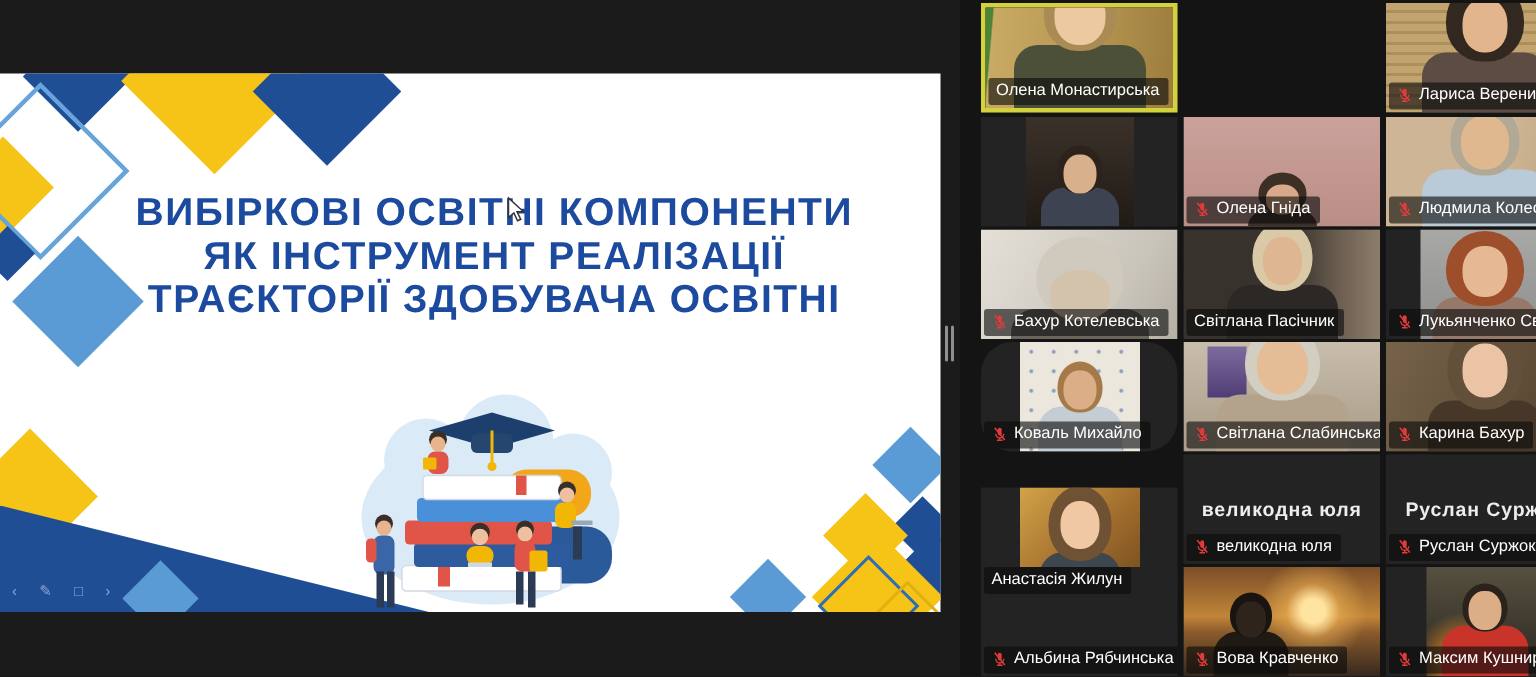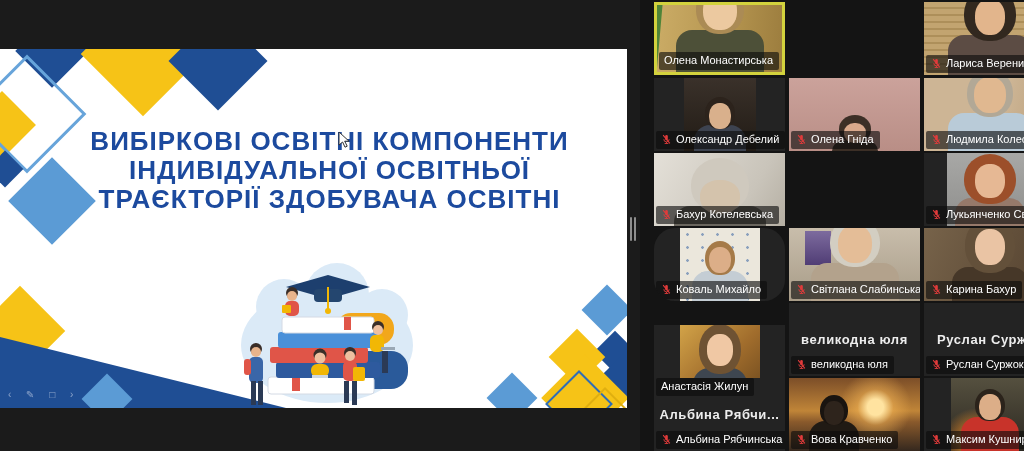--- a/index.html
+++ b/index.html
@@ -104,21 +104,21 @@
     <div class="dmd db" style="left:600px;top:288px;width:30px;height:30px"></div>
     <div class="dmd yl" style="left:557px;top:288px;width:40px;height:40px"></div>
     <div class="dmd db" style="left:606px;top:312px;width:34px;height:34px"></div>
     <div class="dmd yl" style="left:554px;top:318px;width:62px;height:62px"></div>
     <div class="dmd oln2" style="left:555px;top:331px;width:44px;height:44px"></div>
     <div class="dmd oln3" style="left:588px;top:345px;width:30px;height:30px"></div>
     <div class="dmd lb" style="left:494px;top:331px;width:36px;height:36px"></div>
 
     <div class="slide-title">
       <div>ВИБІРКОВІ ОСВІТНІ КОМПОНЕНТИ</div>
-      <div>ІНДИВІДУАЛЬНОЇ ОСВІТНЬОЇ</div>
+      <div>ЯК ІНСТРУМЕНТ РЕАЛІЗАЦІЇ</div>
       <div>ТРАЄКТОРІЇ ЗДОБУВАЧА ОСВІТНІ</div>
     </div>
 
     <svg class="illus" width="190" height="146" viewBox="0 0 190 146">
       <g fill="#dbeaf7">
         <ellipse cx="95" cy="84" rx="86" ry="58"></ellipse>
         <circle cx="52" cy="46" r="28"></circle>
           <circle cx="105" cy="34" r="32"></circle>
           <circle cx="150" cy="54" r="26"></circle>
       </g>
@@ -203,29 +203,20 @@
         </svg>
         <span class="ltxt">Лариса Веренич</span>
       </div>
     </div>
     <div class="tile t4" style="left: 654px; top: 78px;">
       <div class="video">
         <div class="photo">
           <div class="person"></div>
         </div>
       </div>
-      <div class="plabel">
-        <svg width="11" height="11" viewBox="0 0 16 16">
-          <rect x="6.1" y="1.6" width="3.8" height="7.6" rx="1.9" fill="#e23b3b"></rect>
-          <path d="M4.1 7.6a3.9 3.9 0 0 0 7.8 0" fill="none" stroke="#e23b3b" stroke-width="1.3"></path>
-          <path d="M8 11.5v1.8M5.3 13.8h5.4" stroke="#e23b3b" stroke-width="1.3"></path>
-          <path d="M3.1 1.6 12.9 13.6" stroke="#e23b3b" stroke-width="1.5"></path>
-        </svg>
-        <span class="ltxt">Олександр Дебелий</span>
-      </div>
     </div>
     <div class="tile t5" style="left: 789px; top: 78px;">
       <div class="video">
         <div class="person"></div>
       </div>
       <div class="plabel">
         <svg width="11" height="11" viewBox="0 0 16 16">
           <rect x="6.1" y="1.6" width="3.8" height="7.6" rx="1.9" fill="#e23b3b"></rect>
           <path d="M4.1 7.6a3.9 3.9 0 0 0 7.8 0" fill="none" stroke="#e23b3b" stroke-width="1.3"></path>
           <path d="M8 11.5v1.8M5.3 13.8h5.4" stroke="#e23b3b" stroke-width="1.3"></path>
@@ -253,20 +244,28 @@
         <div class="person"></div>
       </div>
       <div class="plabel">
         <svg width="11" height="11" viewBox="0 0 16 16">
           <rect x="6.1" y="1.6" width="3.8" height="7.6" rx="1.9" fill="#e23b3b"></rect>
           <path d="M4.1 7.6a3.9 3.9 0 0 0 7.8 0" fill="none" stroke="#e23b3b" stroke-width="1.3"></path>
           <path d="M8 11.5v1.8M5.3 13.8h5.4" stroke="#e23b3b" stroke-width="1.3"></path>
           <path d="M3.1 1.6 12.9 13.6" stroke="#e23b3b" stroke-width="1.5"></path>
         </svg>
         <span class="ltxt">Бахур Котелевська</span>
+      </div>
+    </div>
+    <div class="tile t8" style="left: 789px; top: 153px;">
+      <div class="video">
+        <div class="person"></div>
+      </div>
+      <div class="plabel">
+        <span class="ltxt">Світлана Пасічник</span>
       </div>
     </div>
     <div class="tile t9" style="left: 924px; top: 153px;">
       <div class="video">
         <div class="photo">
           <div class="person"></div>
         </div>
       </div>
       <div class="plabel">
         <svg width="11" height="11" viewBox="0 0 16 16">
@@ -353,21 +352,20 @@
           <rect x="6.1" y="1.6" width="3.8" height="7.6" rx="1.9" fill="#e23b3b"></rect>
           <path d="M4.1 7.6a3.9 3.9 0 0 0 7.8 0" fill="none" stroke="#e23b3b" stroke-width="1.3"></path>
           <path d="M8 11.5v1.8M5.3 13.8h5.4" stroke="#e23b3b" stroke-width="1.3"></path>
           <path d="M3.1 1.6 12.9 13.6" stroke="#e23b3b" stroke-width="1.5"></path>
         </svg>
         <span class="ltxt">Руслан Суржок</span>
       </div>
     </div>
     <div class="tile off" style="left: 654px; top: 378px;">
       <div class="video"></div>
-      <div class="cname">Альбина Рябчи...</div>
       <div class="plabel">
         <svg width="11" height="11" viewBox="0 0 16 16">
           <rect x="6.1" y="1.6" width="3.8" height="7.6" rx="1.9" fill="#e23b3b"></rect>
           <path d="M4.1 7.6a3.9 3.9 0 0 0 7.8 0" fill="none" stroke="#e23b3b" stroke-width="1.3"></path>
           <path d="M8 11.5v1.8M5.3 13.8h5.4" stroke="#e23b3b" stroke-width="1.3"></path>
           <path d="M3.1 1.6 12.9 13.6" stroke="#e23b3b" stroke-width="1.5"></path>
         </svg>
         <span class="ltxt">Альбина Рябчинська</span>
       </div>
     </div>

